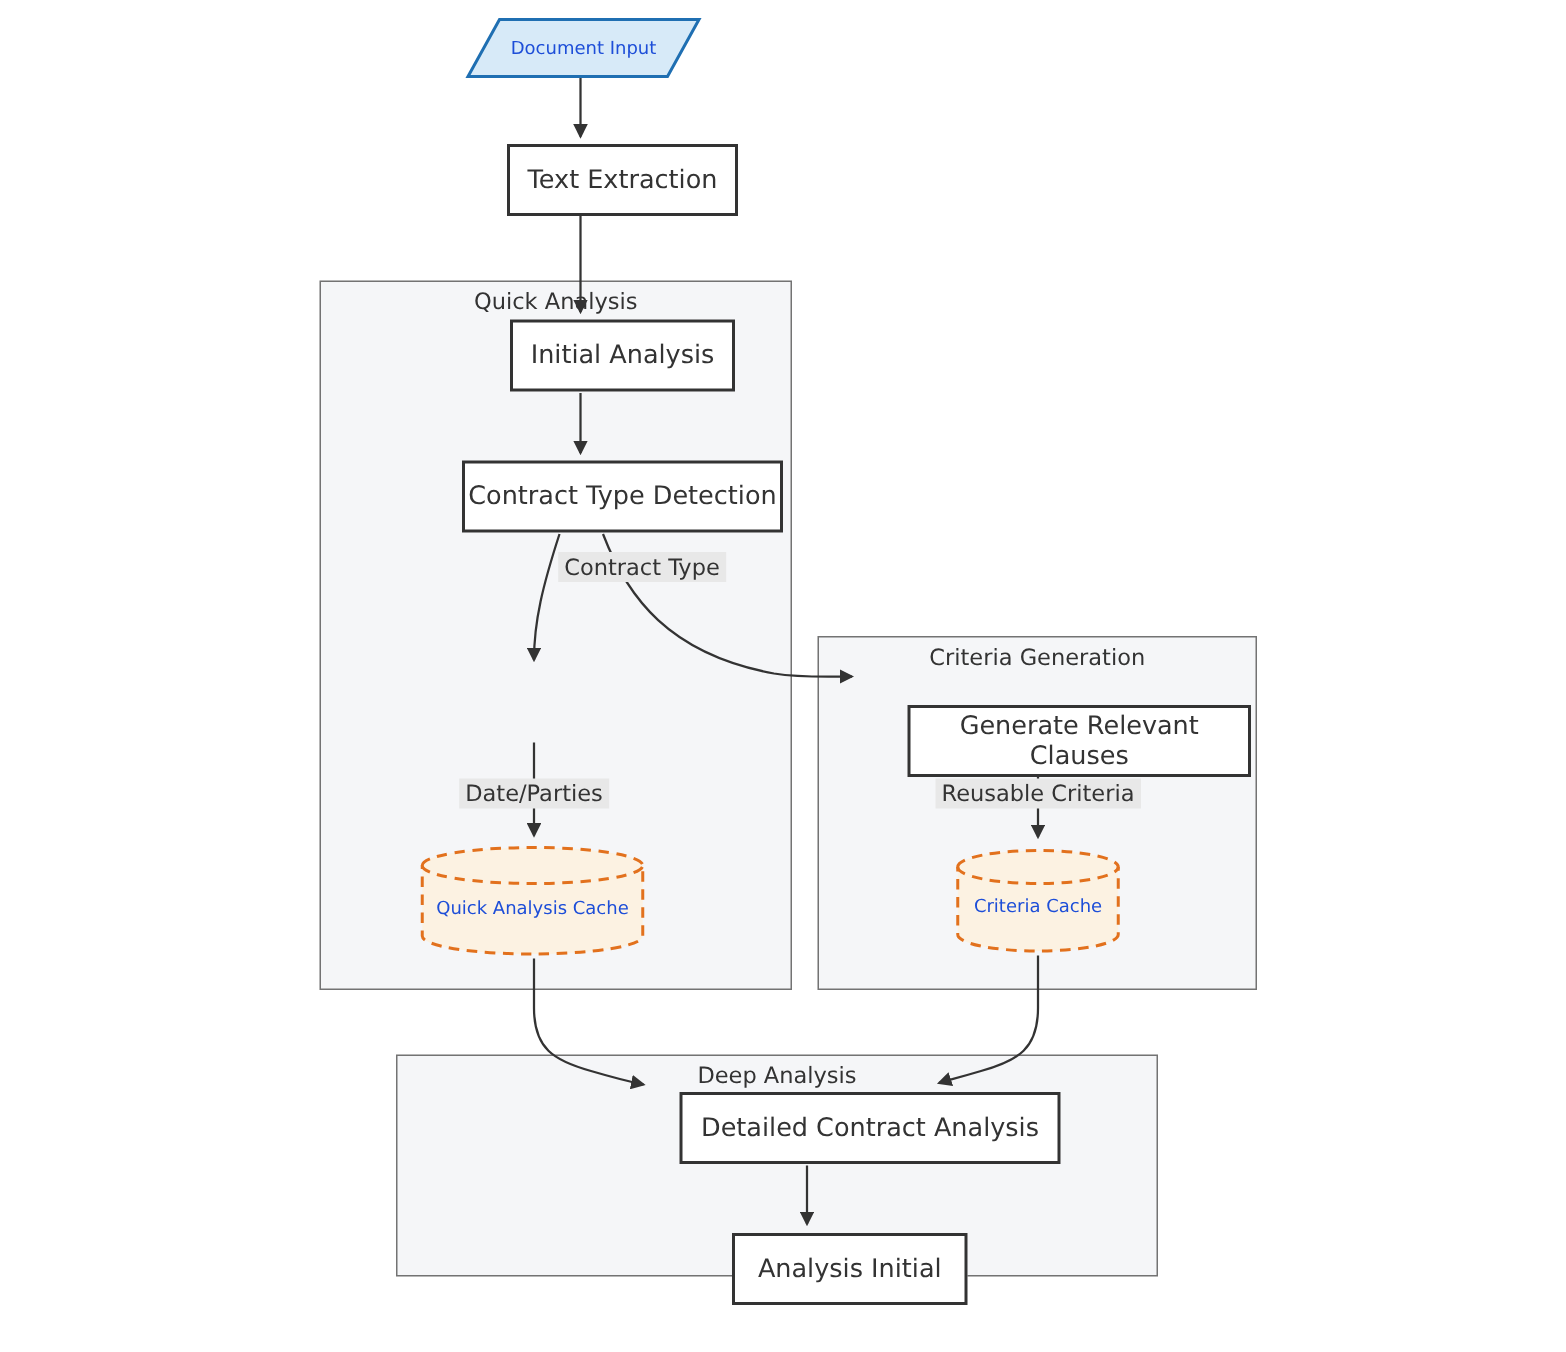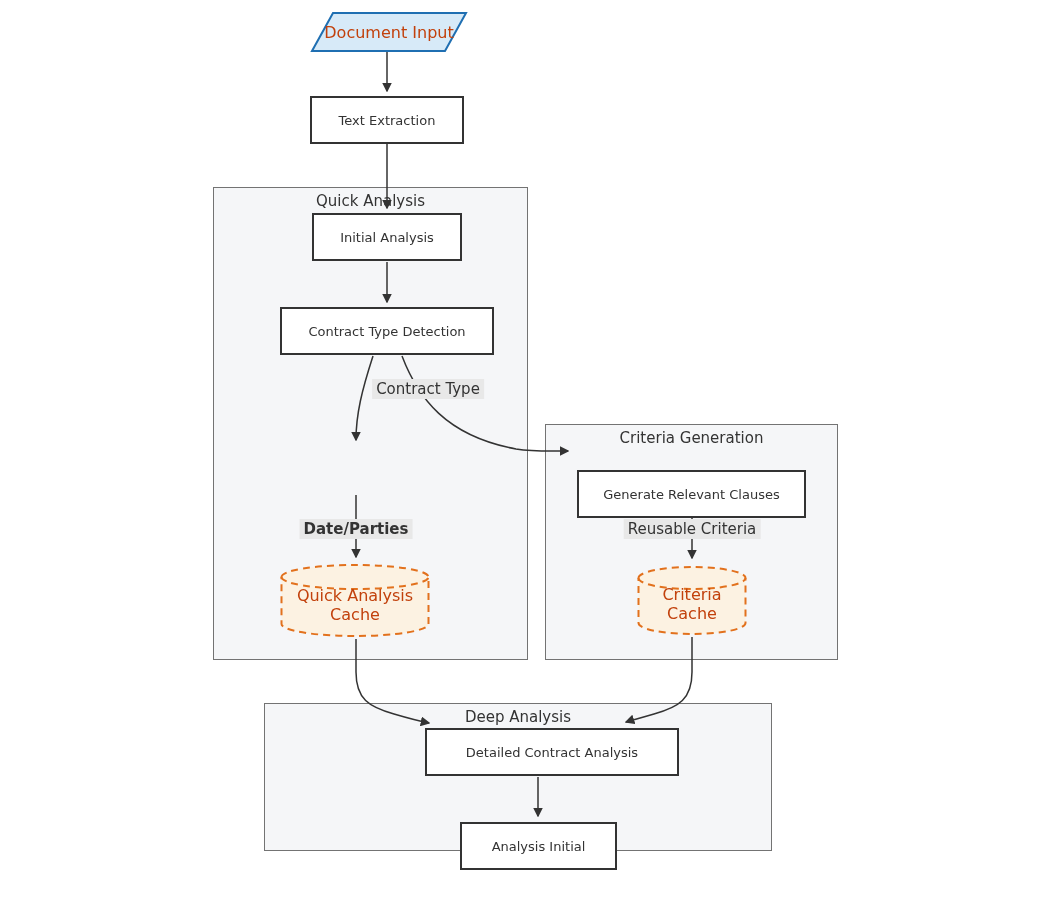--- a/index.html
+++ b/index.html
@@ -11,26 +11,26 @@
     position:absolute;background:#f5f6f8;border:1px solid #737373;box-sizing:border-box;
   }
   .subgraph-title{
     position:absolute;left:0;right:0;top:4px;text-align:center;
     font-size:15px;color:#333333;
   }
   .edges-layer{position:absolute;left:0;top:0;width:1044px;height:901px;pointer-events:none;}
   .node{
     position:absolute;background:#ffffff;border:2px solid #333333;box-sizing:border-box;
     display:flex;align-items:center;justify-content:center;
-    font-size:13px;color:#333333;text-align:center;
+    font-size:17px;color:#333333;text-align:center;margin-left:28px;
   }
   .shape-layer{position:absolute;left:0;top:0;}
   .shape-label{
     position:absolute;display:flex;align-items:center;justify-content:center;
-    font-size:16px;color:#c2410c;text-align:center;
+    font-size:12px;color:#1d4ed8;text-align:center;
   }
   .edge-label{
     position:absolute;transform:translate(-50%,-50%);
     background:#e8e8e8;padding:1px 4px;font-size:15px;color:#333333;white-space:nowrap;
   }
 </style>
 </head>
 <body>
 
 <div class="canvas">
@@ -90,17 +90,17 @@
     <path d="M1.5,14 A73.5,12 0 0 0 148.5,14" fill="none" stroke="#e2711d" stroke-width="2" stroke-dasharray="7,5"></path>
   </svg>
   <div class="shape-label" style="left:283px;top:585px;width:144px;height:40px;">Quick Analysis Cache</div>
 
   <svg class="shape-layer" style="left:637px;top:565px;" width="110" height="71" viewBox="0 0 110 71">
     <path d="M1.5,13 A53.5,11 0 0 1 108.5,13 L108.5,58 A53.5,11 0 0 1 1.5,58 Z" fill="#fcf2e2" stroke="#e2711d" stroke-width="2" stroke-dasharray="7,5"></path>
     <path d="M1.5,13 A53.5,11 0 0 0 108.5,13" fill="none" stroke="#e2711d" stroke-width="2" stroke-dasharray="7,5"></path>
   </svg>
   <div class="shape-label" style="left:640px;top:585px;width:104px;height:38px;">Criteria Cache</div>
 
-  <div class="edge-label" style="left:428px;top:389px;">Contract Type</div>
-  <div class="edge-label" style="left:356px;top:529px;font-weight:bold;">Date/Parties</div>
+  <div class="edge-label" style="left:428px;top:378px;">Contract Type</div>
+  <div class="edge-label" style="left:356px;top:529px;">Date/Parties</div>
   <div class="edge-label" style="left:692px;top:529px;">Reusable Criteria</div>
 
 </div>
 
 </body></html>

